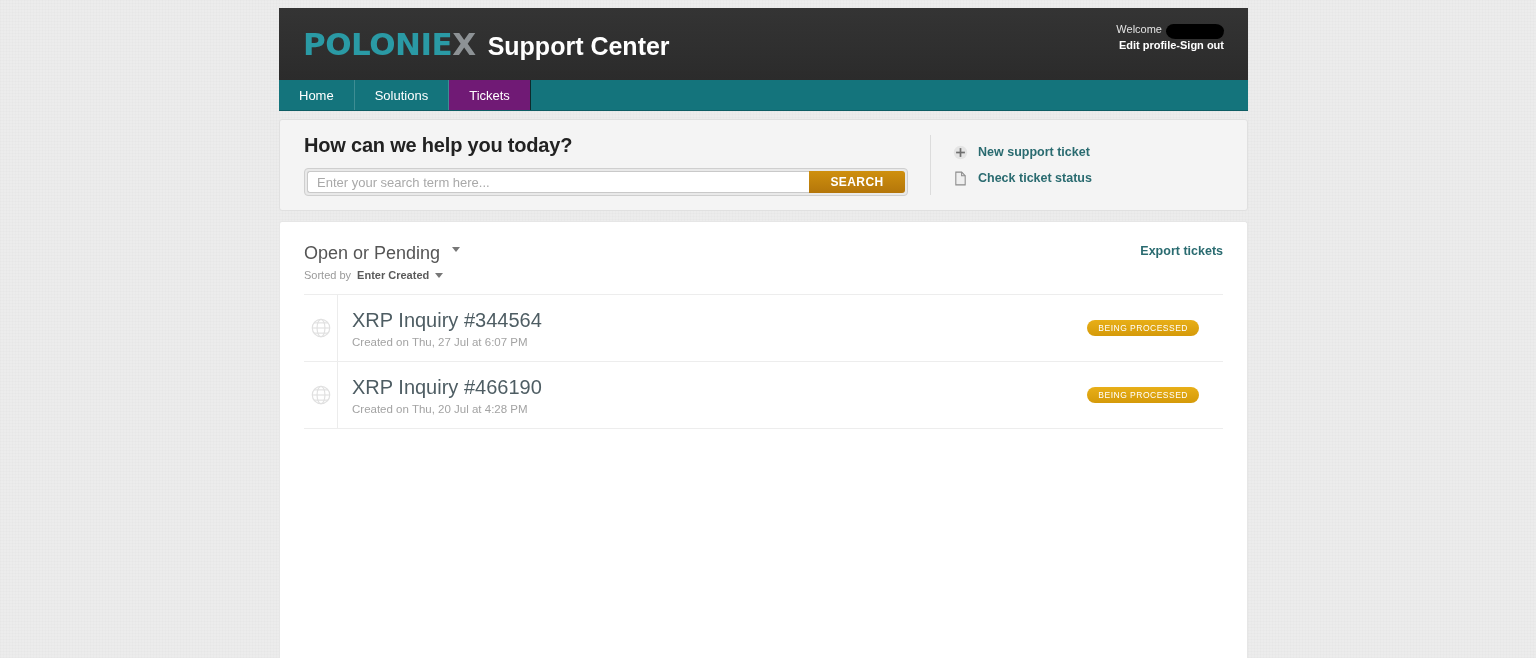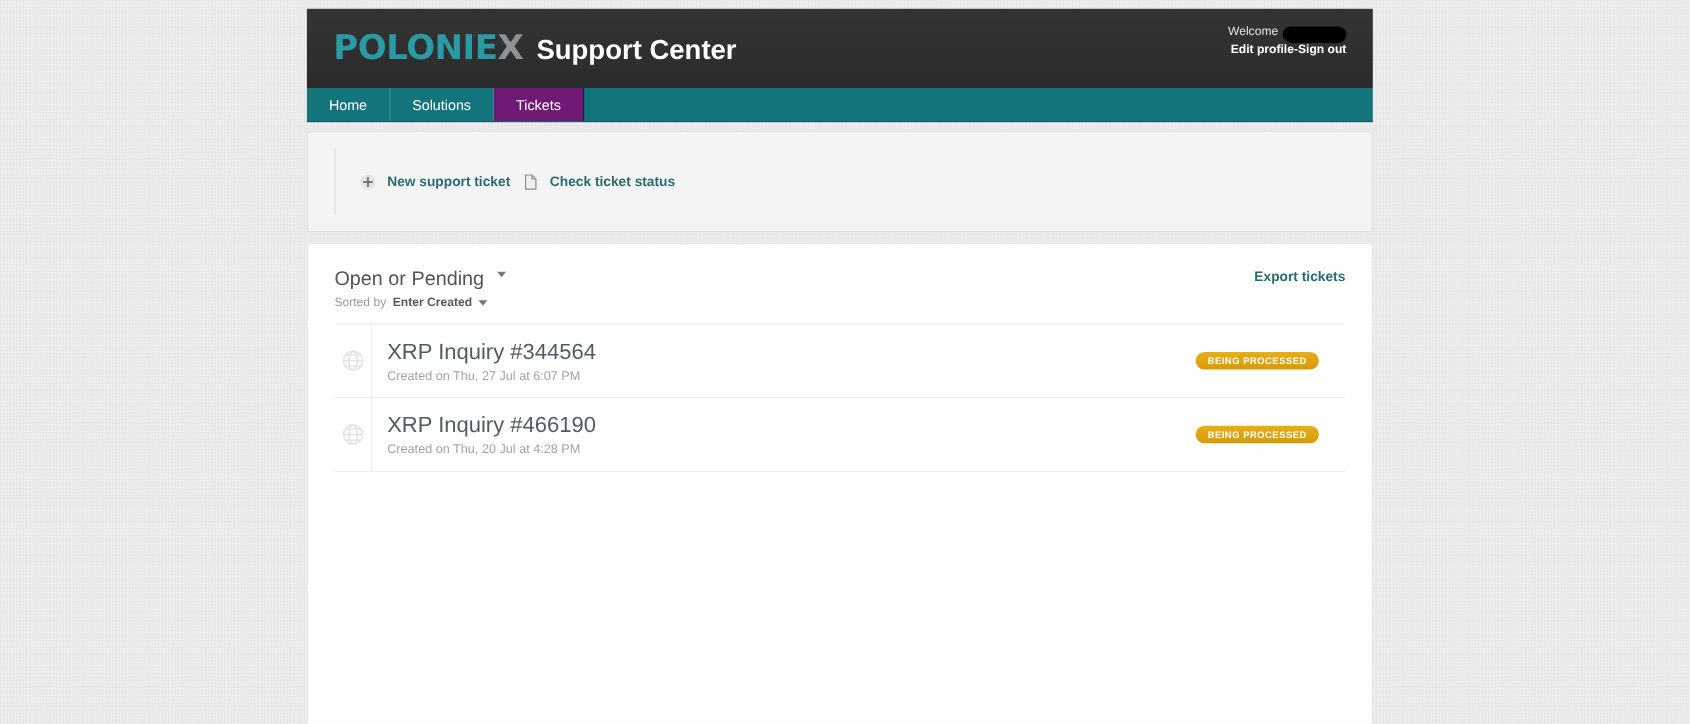--- a/index.html
+++ b/index.html
@@ -169,21 +169,21 @@
     font-family: "Liberation Sans", sans-serif;
   }
 
   .panel-divider {
     width: 1px;
     height: 60px;
     background: #dcdcdc;
     margin: 0 22px 0 0;
   }
 
-  .quick-links { display: flex; flex-direction: row; gap: 11px; }
+  .quick-links { display: flex; flex-direction: column; gap: 11px; }
   .quick-link {
     display: flex;
     align-items: center;
     gap: 10px;
     font-size: 12.5px;
     font-weight: bold;
     color: #2a6b70;
     cursor: pointer;
     white-space: nowrap;
   }
@@ -274,21 +274,21 @@
   .ticket-meta {
     font-size: 11.5px;
     color: #a3a3a3;
     margin-top: 3px;
   }
 
   .badge {
     background: linear-gradient(180deg, #e8af18 0%, #d59a09 100%);
     color: #ffffff;
     font-size: 8.5px;
-    font-weight: bold;
+    font-weight: normal;
     letter-spacing: 0.5px;
     padding: 3px 11px 3px 11px;
     border-radius: 9px;
     white-space: nowrap;
     margin-right: 24px;
   }
 </style>
 </head>
 <body>
 
@@ -313,20 +313,27 @@
     </div>
   </div>
 
   <div class="nav">
     <div class="nav-item">Home</div>
     <div class="nav-item">Solutions</div>
     <div class="nav-item active">Tickets</div>
   </div>
 
   <div class="search-panel">
+    <div class="search-left">
+      <div class="helper-title">How can we help you today?</div>
+      <div class="search-row">
+        <input class="search-input" type="text" placeholder="Enter your search term here..." style="">
+        <button class="search-button">SEARCH</button>
+      </div>
+    </div>
 
     <div class="panel-divider"></div>
 
     <div class="quick-links">
       <div class="quick-link">
         <span class="ql-icon">
           <svg viewBox="0 0 16 16" width="15" height="15">
             <circle cx="8" cy="8" r="7.2" fill="#e4e4e4"></circle>
             <rect x="7.1" y="3.3" width="1.8" height="9.4" fill="#6f6f6f"></rect>
             <rect x="3.3" y="7.1" width="9.4" height="1.8" fill="#6f6f6f"></rect>

